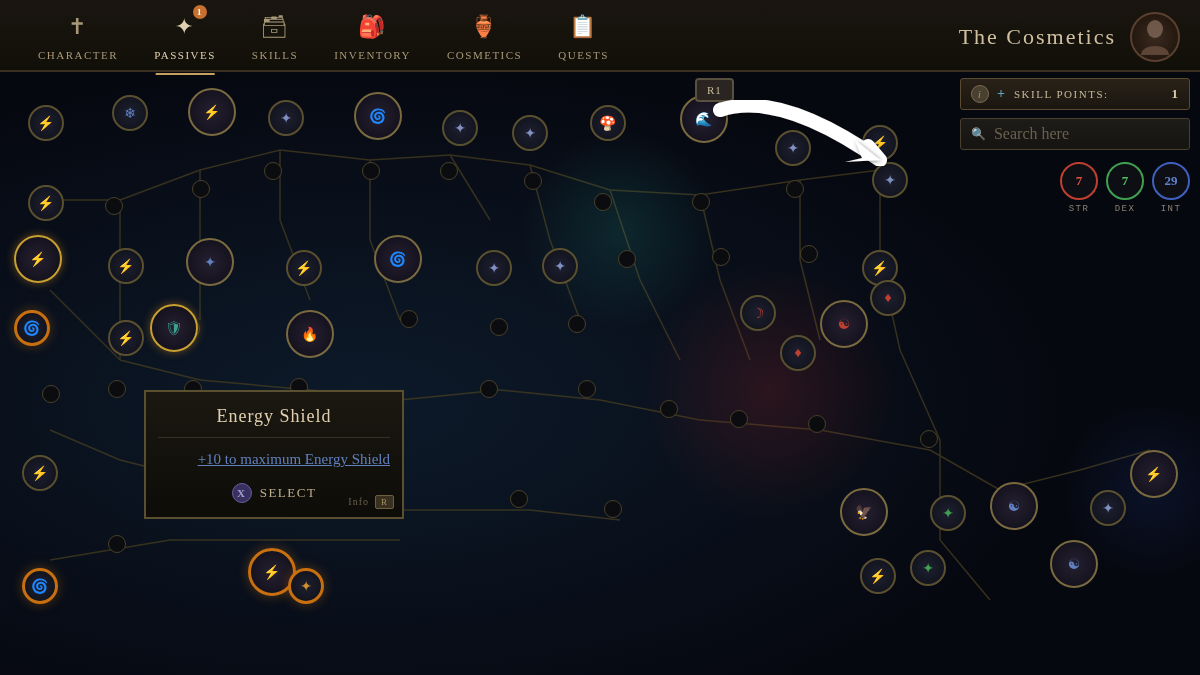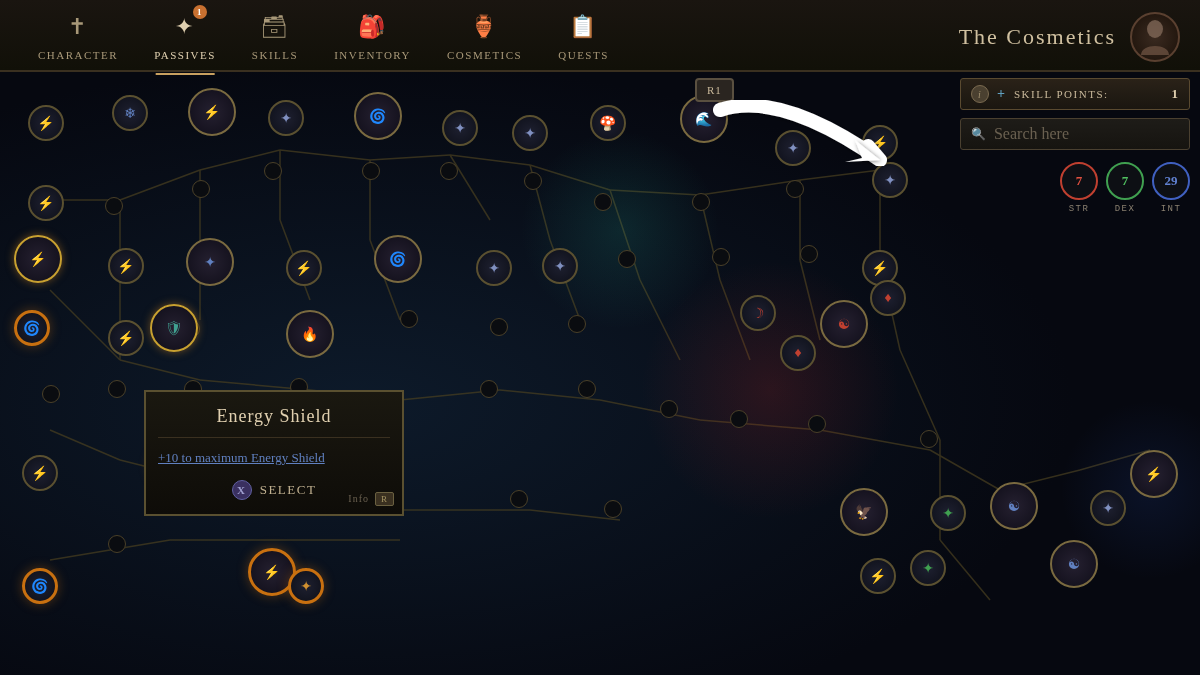--- a/index.html
+++ b/index.html
@@ -262,24 +262,24 @@
       color: #e0d0b0;
       font-family: 'Georgia', serif;
       text-align: center;
       letter-spacing: 1px;
       padding: 4px 0 10px;
       border-bottom: 1px solid #3a3020;
       margin-bottom: 10px;
     }
 
     #tooltip-desc {
-      font-size: 13px;
+      font-size: 15px;
       color: #6080c0;
       text-decoration: underline;
-      text-align: left;
+      text-align: right;
       line-height: 1.5;
       margin-bottom: 12px;
     }
 
     #tooltip-select {
       display: flex;
       align-items: center;
       justify-content: center;
       gap: 8px;
       font-size: 13px;

